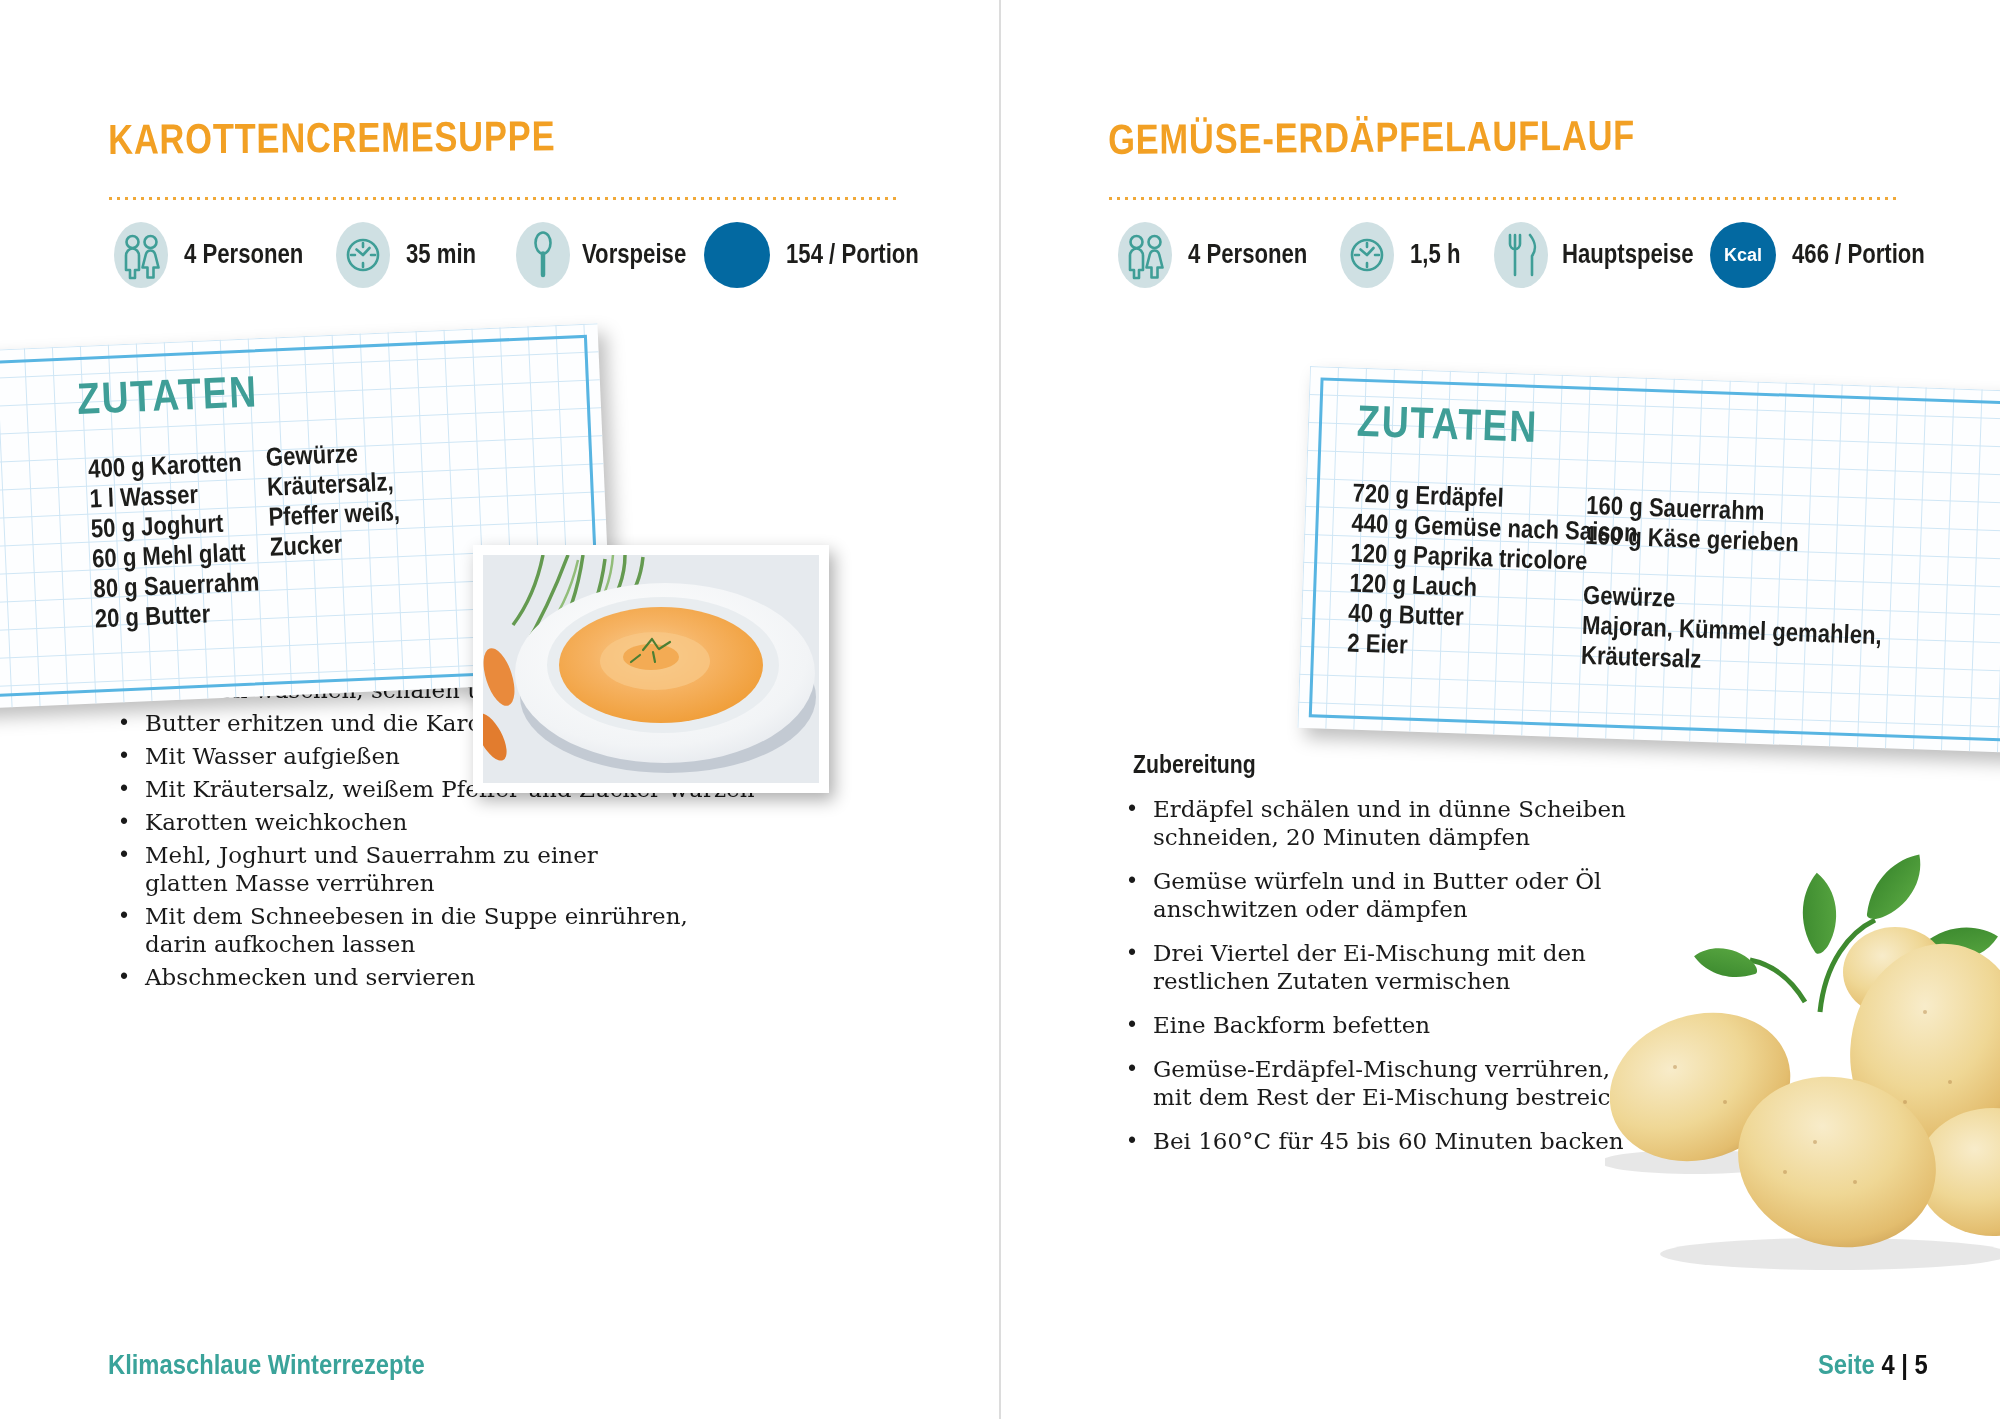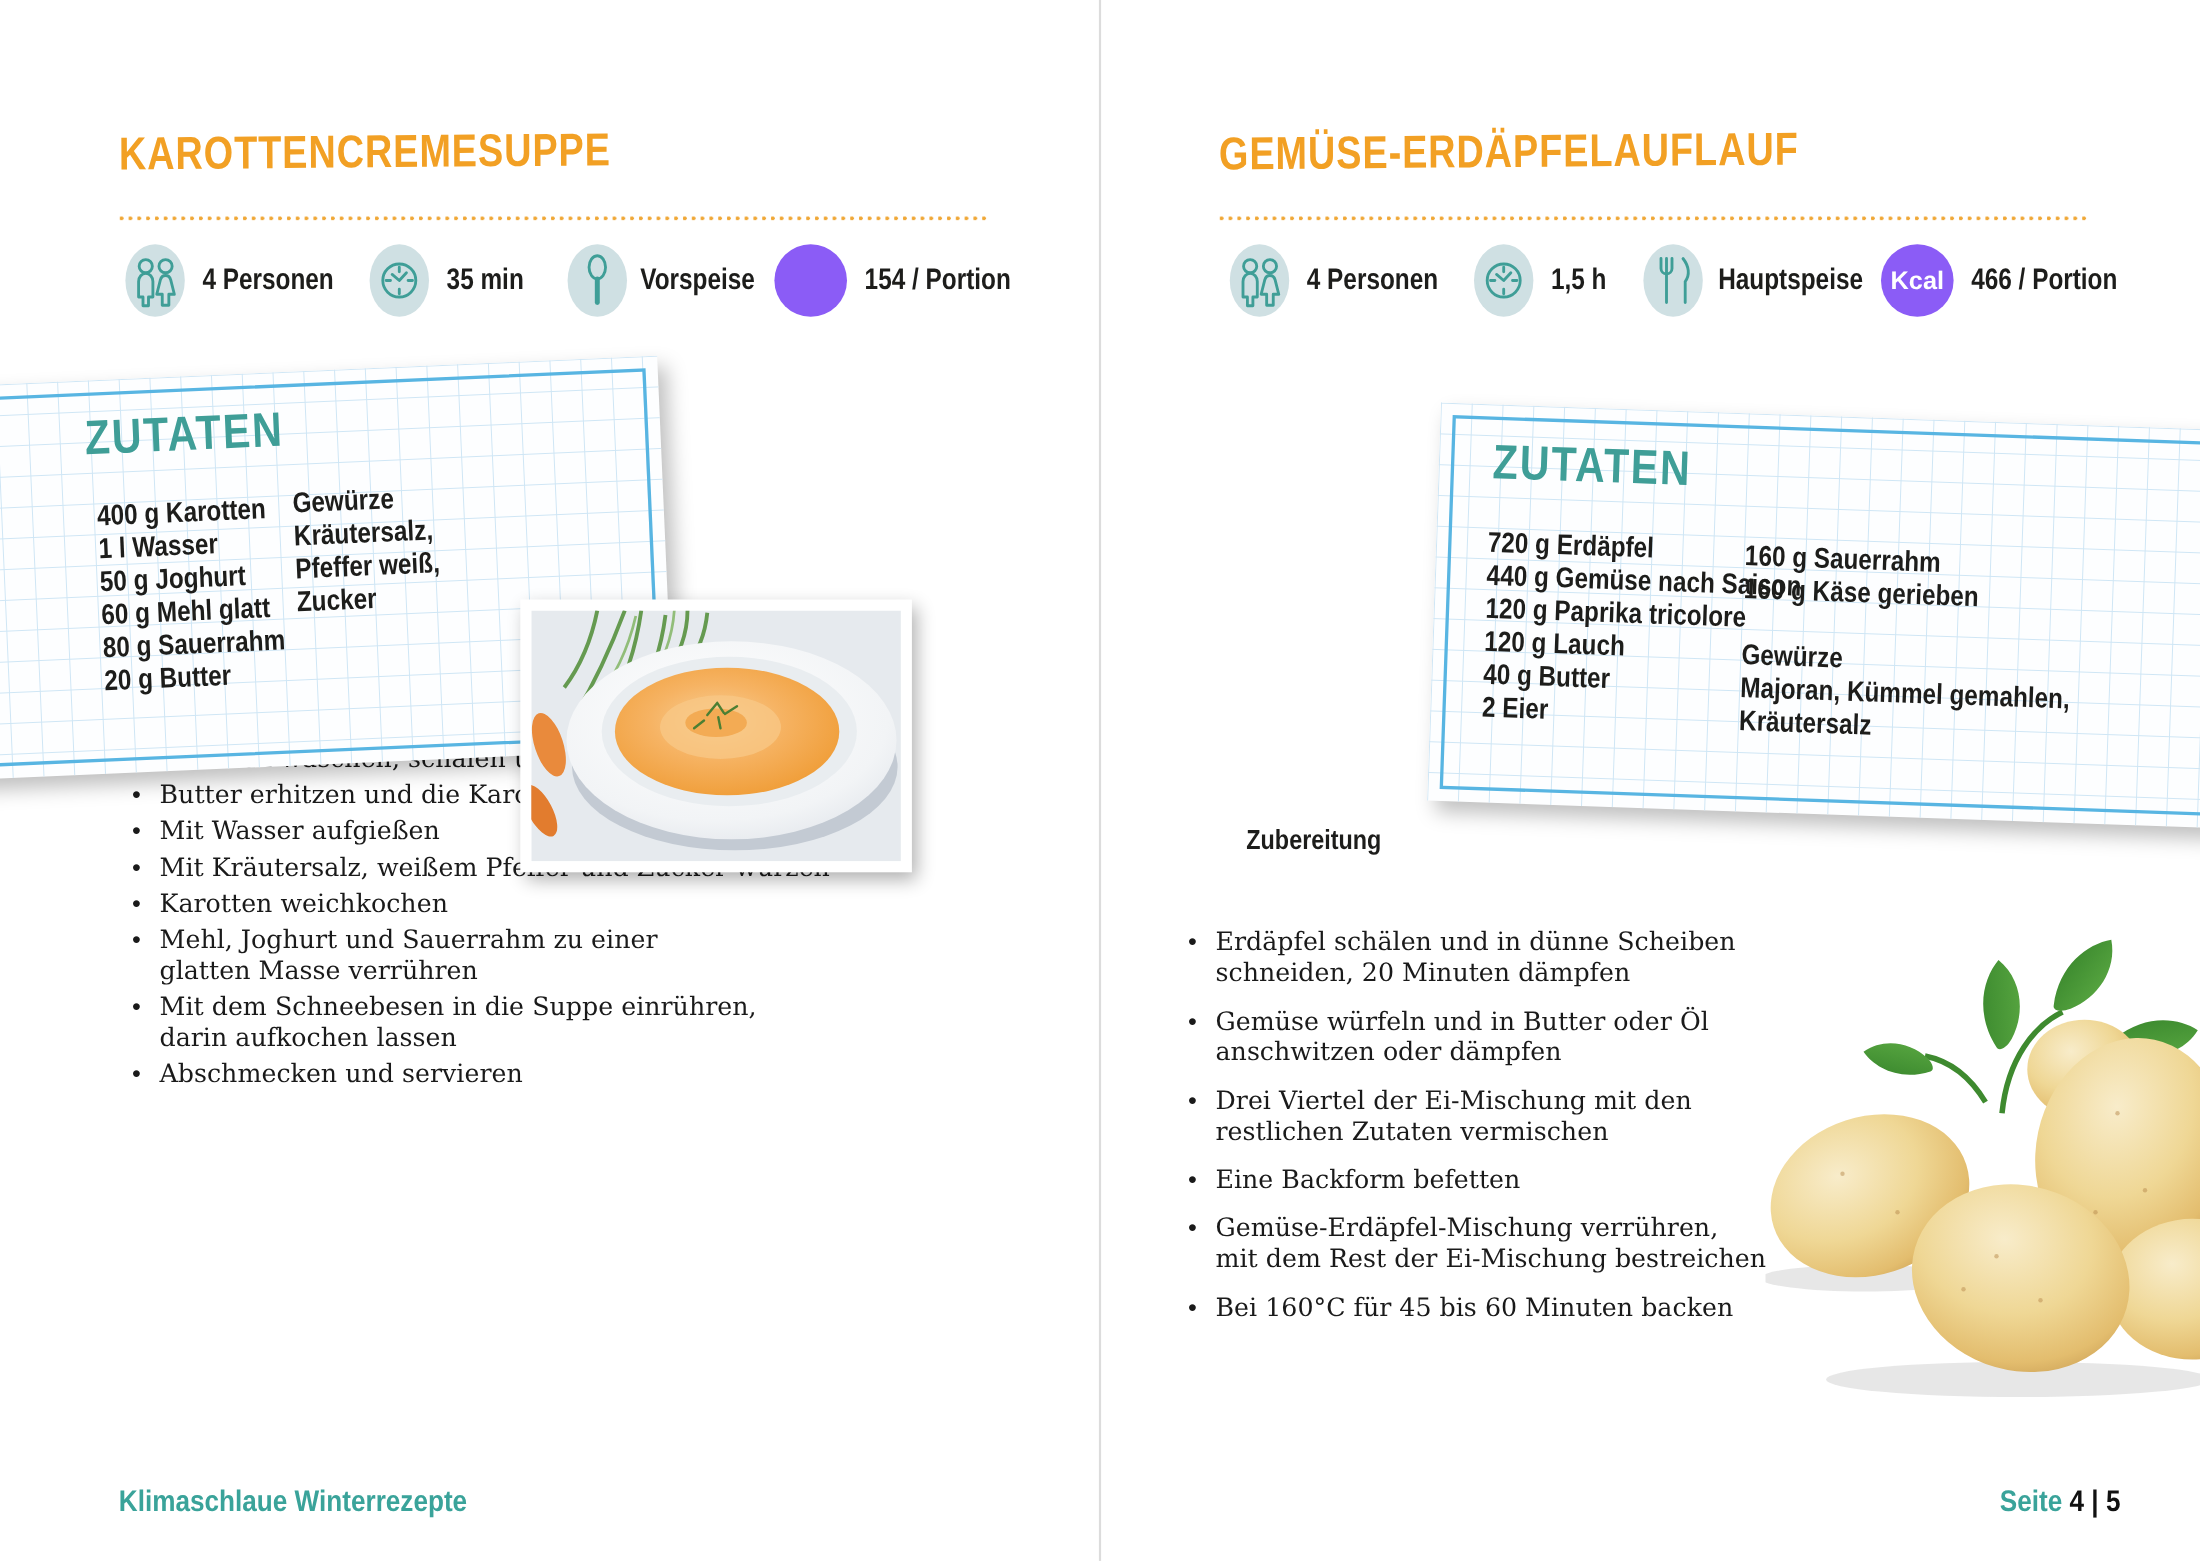--- a/index.html
+++ b/index.html
@@ -10,22 +10,22 @@
   
   .recipe-title{position:absolute;top:116px;font-size:42px;font-weight:bold;color:#F2A024;
                 letter-spacing:1px;transform:scaleX(.82) rotate(-.4deg);transform-origin:0 0;white-space:nowrap;}
   .dotted{position:absolute;top:196px;height:5px;
           background-image:radial-gradient(circle at 2.5px 2.5px,#f0a838 1.6px,transparent 2px);
           background-size:8px 5px;background-repeat:repeat-x;}
 
   
   .icon-ellipse{position:absolute;top:222px;width:54px;height:66px;border-radius:50%;background:#cfe0e3;}
   .icon-ellipse svg{position:absolute;left:0;top:0;}
-  .kcal-circle{position:absolute;top:222px;width:66px;height:66px;border-radius:50%;background:#8b5cf6;
-               display:flex;align-items:center;justify-content:center;color:#fff;font-weight:bold;font-size:23px;}
+  .kcal-circle{position:absolute;top:222px;width:66px;height:66px;border-radius:50%;background:#0369a1;
+               display:flex;align-items:center;justify-content:center;color:#fff;font-weight:bold;font-size:18px;}
   .info-label{position:absolute;top:239px;font-size:27px;font-weight:bold;white-space:nowrap;
               transform:scaleX(.82);transform-origin:0 0;}
 
   
   .card{position:absolute;background-color:#fdfeff;
         background-image:linear-gradient(#cfe6f5 1px,transparent 1px),
                          linear-gradient(90deg,#cfe6f5 1px,transparent 1px);
         background-size:28px 28px;box-shadow:8px 10px 18px rgba(0,0,0,.25);}
   .card-border{position:absolute;inset:11px;border:3px solid #58B5E2;pointer-events:none;}
   .card-heading{position:absolute;font-size:44px;font-weight:bold;color:#3F9E97;letter-spacing:2px;
@@ -227,21 +227,21 @@
         <div class="ing">160 g Sauerrahm</div>
         <div class="ing">160 g Käse gerieben</div>
         <div class="spice-gap"></div>
         <div class="ing">Gewürze</div>
         <div class="ing">Majoran, Kümmel gemahlen,</div>
         <div class="ing">Kräutersalz</div>
       </div>
     </div>
 
     <div class="prep-head" style="left:1133px;top:750px;">Zubereitung</div>
-    <ul class="steps right-steps" style="left:1078px;top:795px;width:720px;margin-top:48px;">
+    <ul class="steps right-steps" style="left:1126px;top:795px;width:720px;">
       <li>Erdäpfel schälen und in dünne Scheiben
 schneiden, 20 Minuten dämpfen</li>
       <li>Gemüse würfeln und in Butter oder Öl
 anschwitzen oder dämpfen</li>
       <li>Drei Viertel der Ei-Mischung mit den
 restlichen Zutaten vermischen</li>
       <li>Eine Backform befetten</li>
       <li>Gemüse-Erdäpfel-Mischung verrühren,
 mit dem Rest der Ei-Mischung bestreichen</li>
       <li>Bei 160°C für 45 bis 60 Minuten backen</li>

